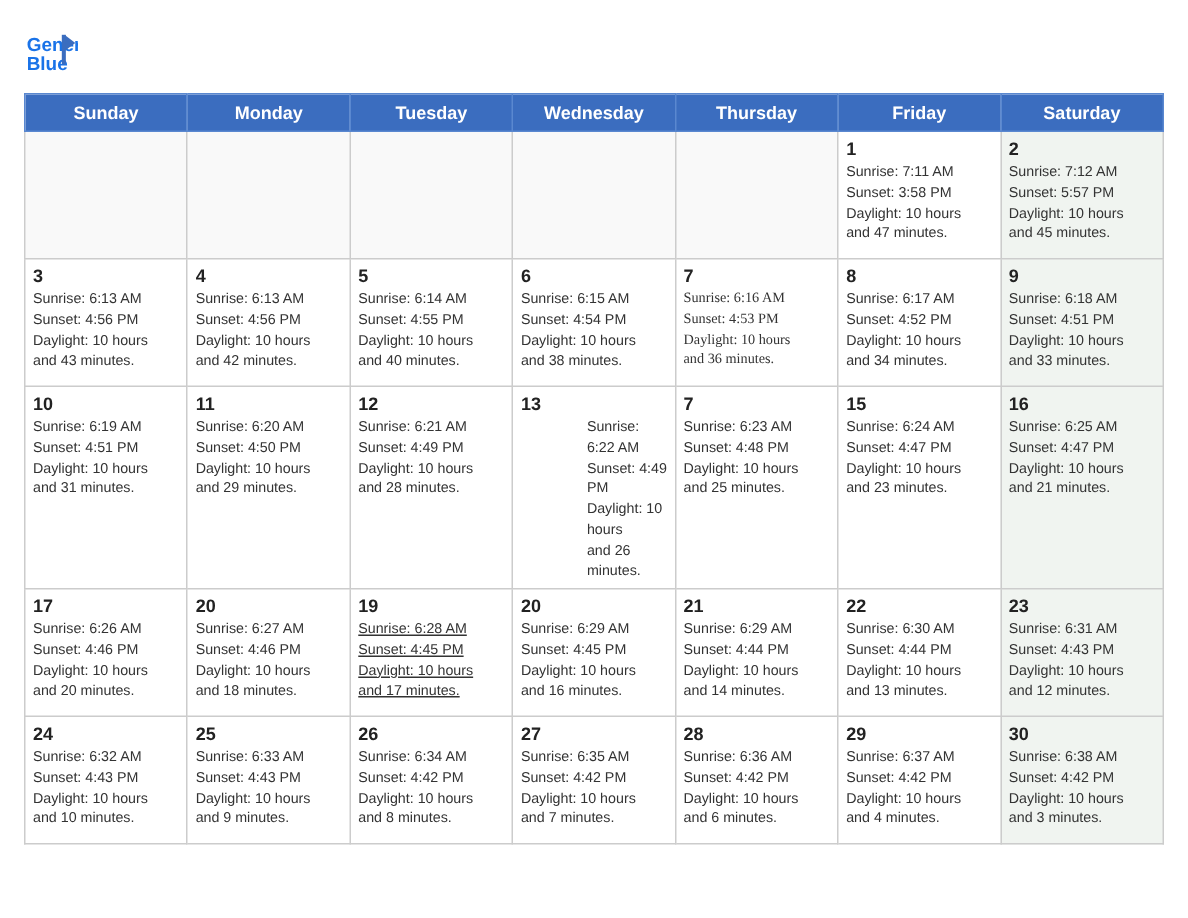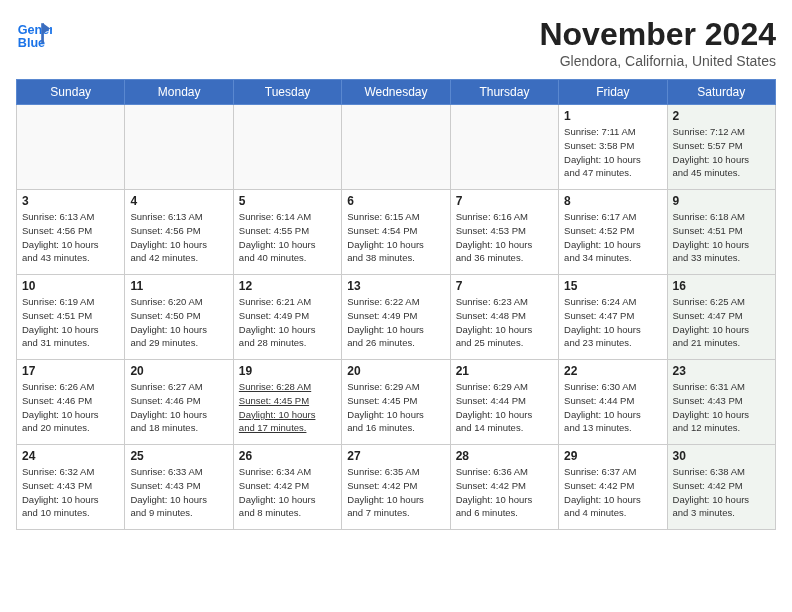--- a/index.html
+++ b/index.html
@@ -39,21 +39,21 @@
     }
     table {
       width: 100%;
       border-collapse: collapse;
       table-layout: fixed;
     }
     th {
       background-color: #3b6dbf;
       color: #fff;
       font-size: 12px;
-      font-weight: normal;
+      font-weight: bold;
       text-align: center;
       padding: 5px 4px;
       border: 1px solid #5a88d0;
     }
     td {
       border: 1px solid #ccc;
       vertical-align: top;
       padding: 4px 5px;
       font-size: 10px;
       color: #333;
@@ -85,24 +85,20 @@
 <div class="header-section">
   <div class="logo-area">
     <svg class="logo-icon" viewBox="0 0 40 40">
       <text x="2" y="20" font-size="14" font-weight="bold" fill="#1a73e8" font-family="Arial">General</text>
       <text x="2" y="34" font-size="14" font-weight="bold" fill="#1a73e8" font-family="Arial">Blue</text>
 
       <polygon points="30,8 38,14 30,20" fill="#3b6dbf"></polygon>
       <rect x="28" y="8" width="3" height="22" fill="#3b6dbf"></rect>
     </svg>
   </div>
-  <div class="title-area">
-    <div class="month-title">November 2024</div>
-    <div class="location-title">Glendora, California, United States</div>
-  </div>
 </div>
 
 <table>
   <thead>
     <tr>
     <th>Sunday</th>
         <th>Monday</th>
         <th>Tuesday</th>
         <th>Wednesday</th>
         <th>Thursday</th>
@@ -156,21 +152,21 @@
         </td>
         <td>
           <span class="day-num">6</span>
           <div class="day-info" style="white-space: pre-line;">Sunrise: 6:15 AM
 Sunset: 4:54 PM
 Daylight: 10 hours
 and 38 minutes.</div>
         </td>
         <td>
           <span class="day-num">7</span>
-          <div class="day-info" style="white-space: pre-line;">Sunrise: 6:16 AM
+          <div class="day-info" style="white-space: pre-line; font-family: Liberation Serif, serif;">Sunrise: 6:16 AM
 Sunset: 4:53 PM
 Daylight: 10 hours
 and 36 minutes.</div>
         </td>
         <td>
           <span class="day-num">8</span>
           <div class="day-info" style="white-space: pre-line;">Sunrise: 6:17 AM
 Sunset: 4:52 PM
 Daylight: 10 hours
 and 34 minutes.</div>
@@ -200,21 +196,21 @@
         </td>
         <td>
           <span class="day-num">12</span>
           <div class="day-info" style="white-space: pre-line;">Sunrise: 6:21 AM
 Sunset: 4:49 PM
 Daylight: 10 hours
 and 28 minutes.</div>
         </td>
         <td>
           <span class="day-num">13</span>
-          <div class="day-info" style="white-space: pre-line;">Sunrise: 6:22 AM
+          <div class="day-info" style="white-space: pre-line; margin-left: 44px;">Sunrise: 6:22 AM
 Sunset: 4:49 PM
 Daylight: 10 hours
 and 26 minutes.</div>
         </td>
         <td>
           <span class="day-num">7</span>
           <div class="day-info" style="white-space: pre-line;">Sunrise: 6:23 AM
 Sunset: 4:48 PM
 Daylight: 10 hours
 and 25 minutes.</div>

